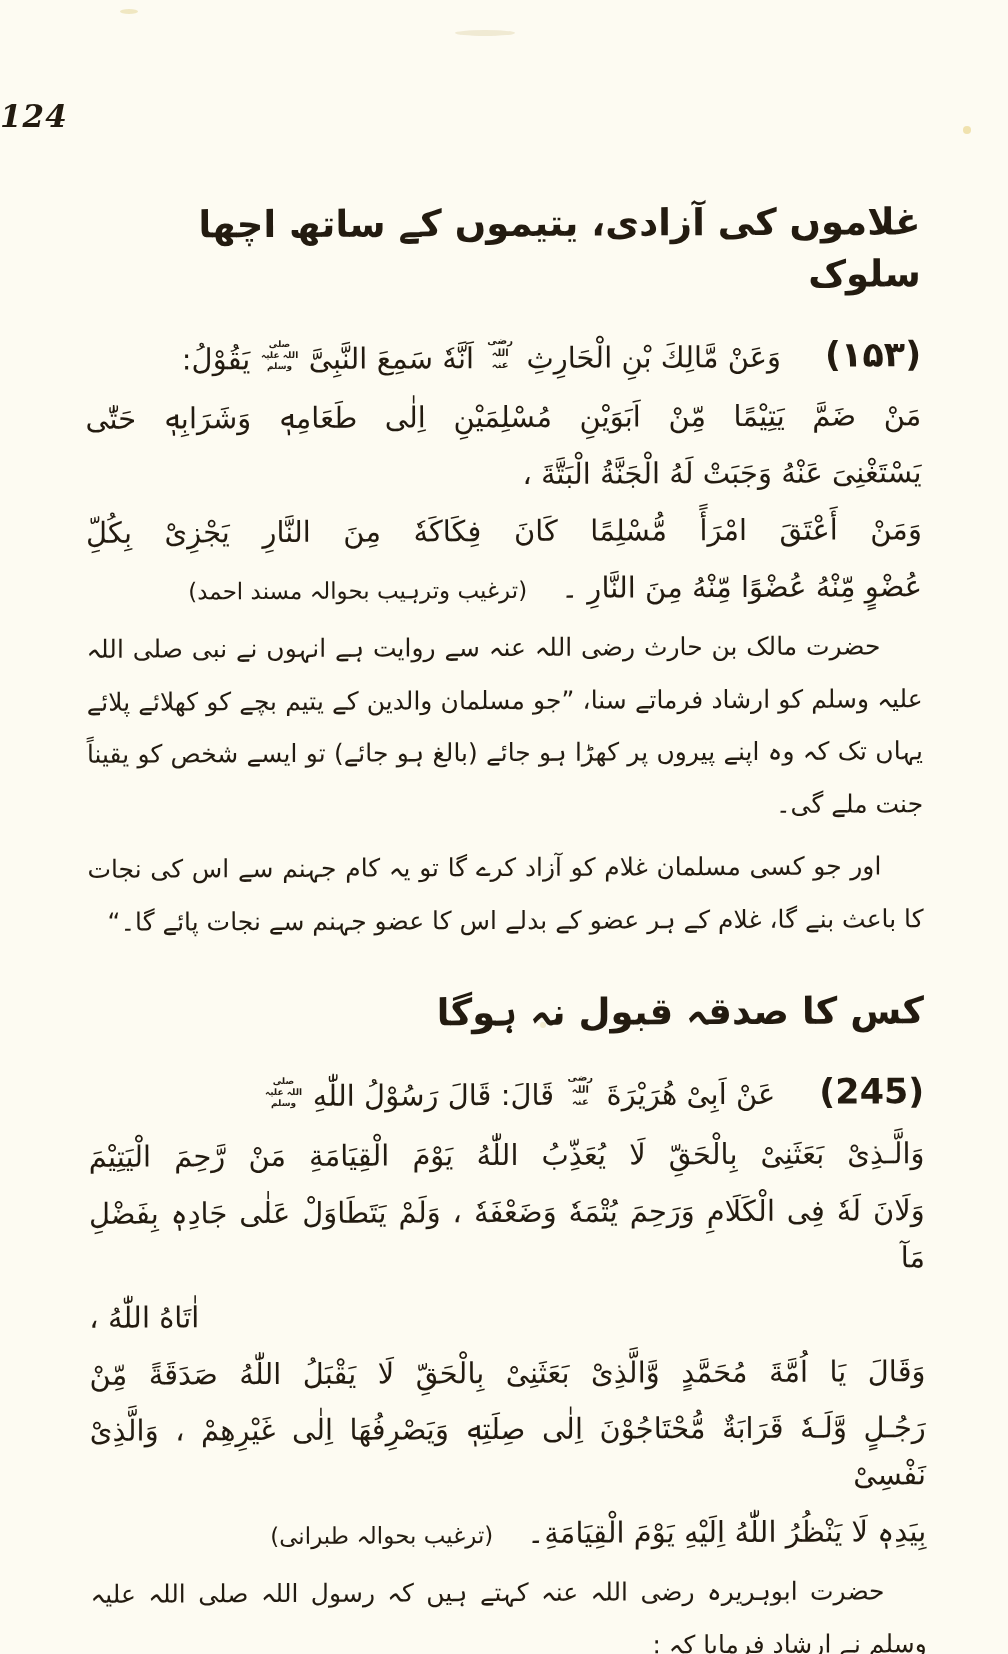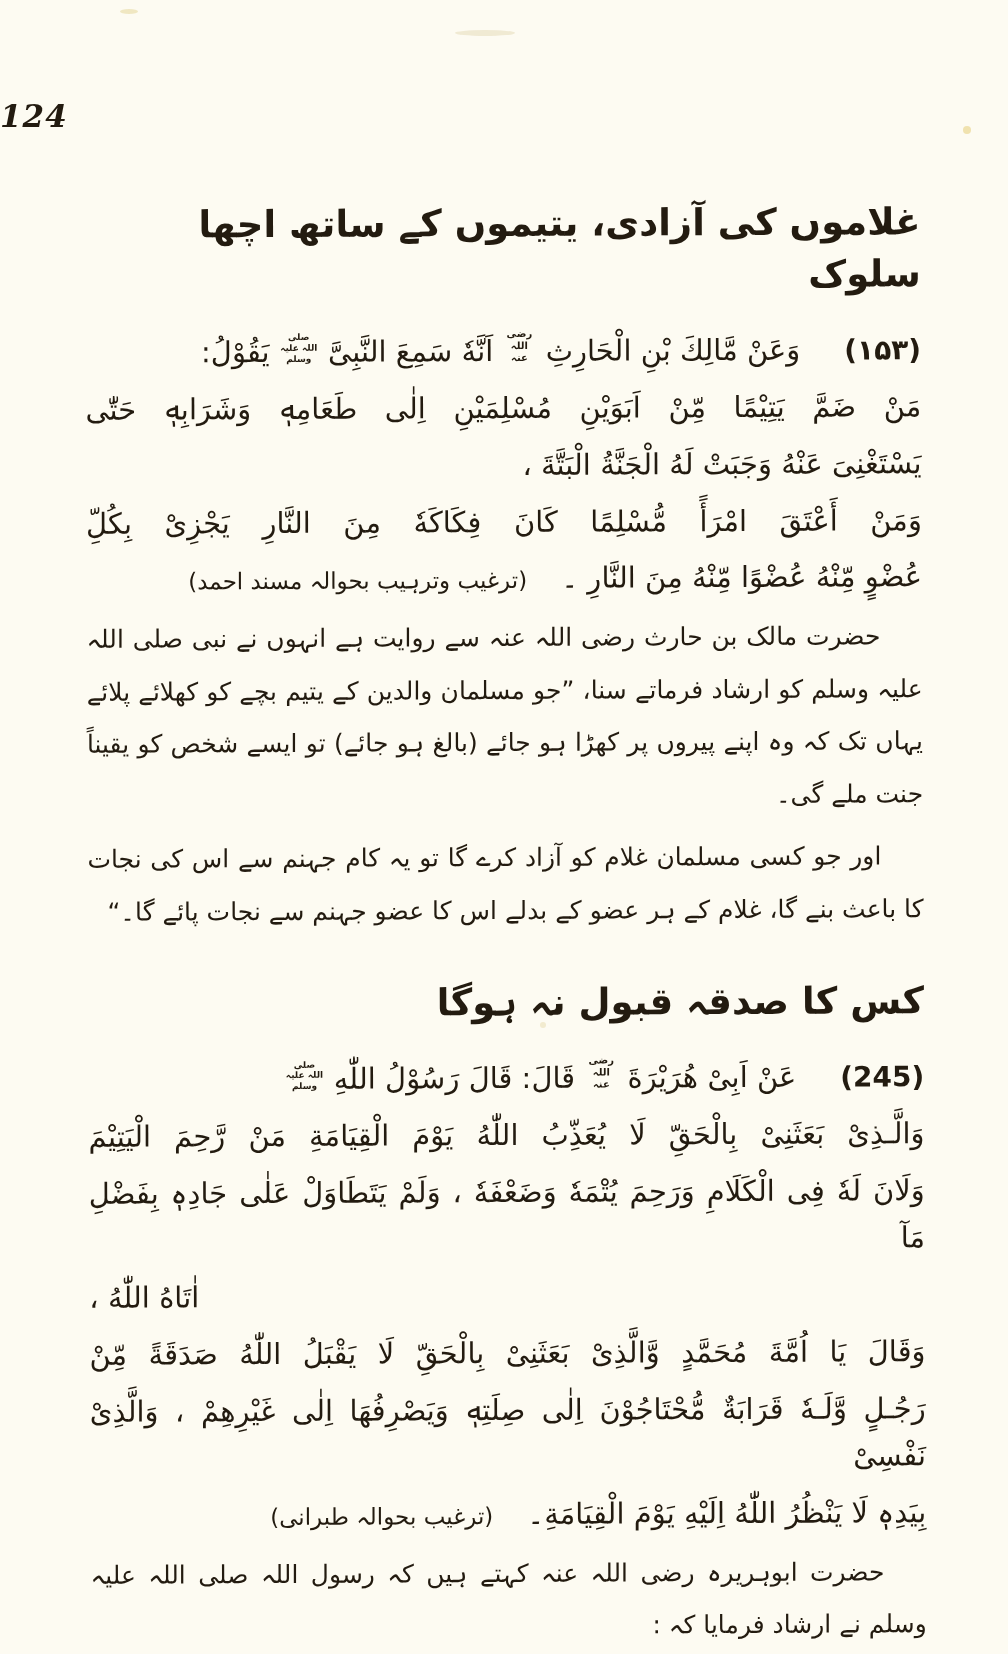--- a/index.html
+++ b/index.html
@@ -42,21 +42,21 @@
     font-size:29px;
     line-height:1.62;
     margin:10px 0;
   }
   .isnad{
     display:flex;
     align-items:baseline;
     gap:44px;
     margin-top:18px;
   }
-  .hnum{white-space:nowrap;font-weight:bold;font-size:28px;}
+  .hnum{white-space:nowrap;font-weight:bold;font-size:35px;}
   .itext span{vertical-align:baseline;}
   .stretch{
     text-align:justify;
     text-align-last:justify;
   }
   .right{text-align:right;}
   .left{text-align:left;}
   .withref{
     display:flex;
     align-items:baseline;

